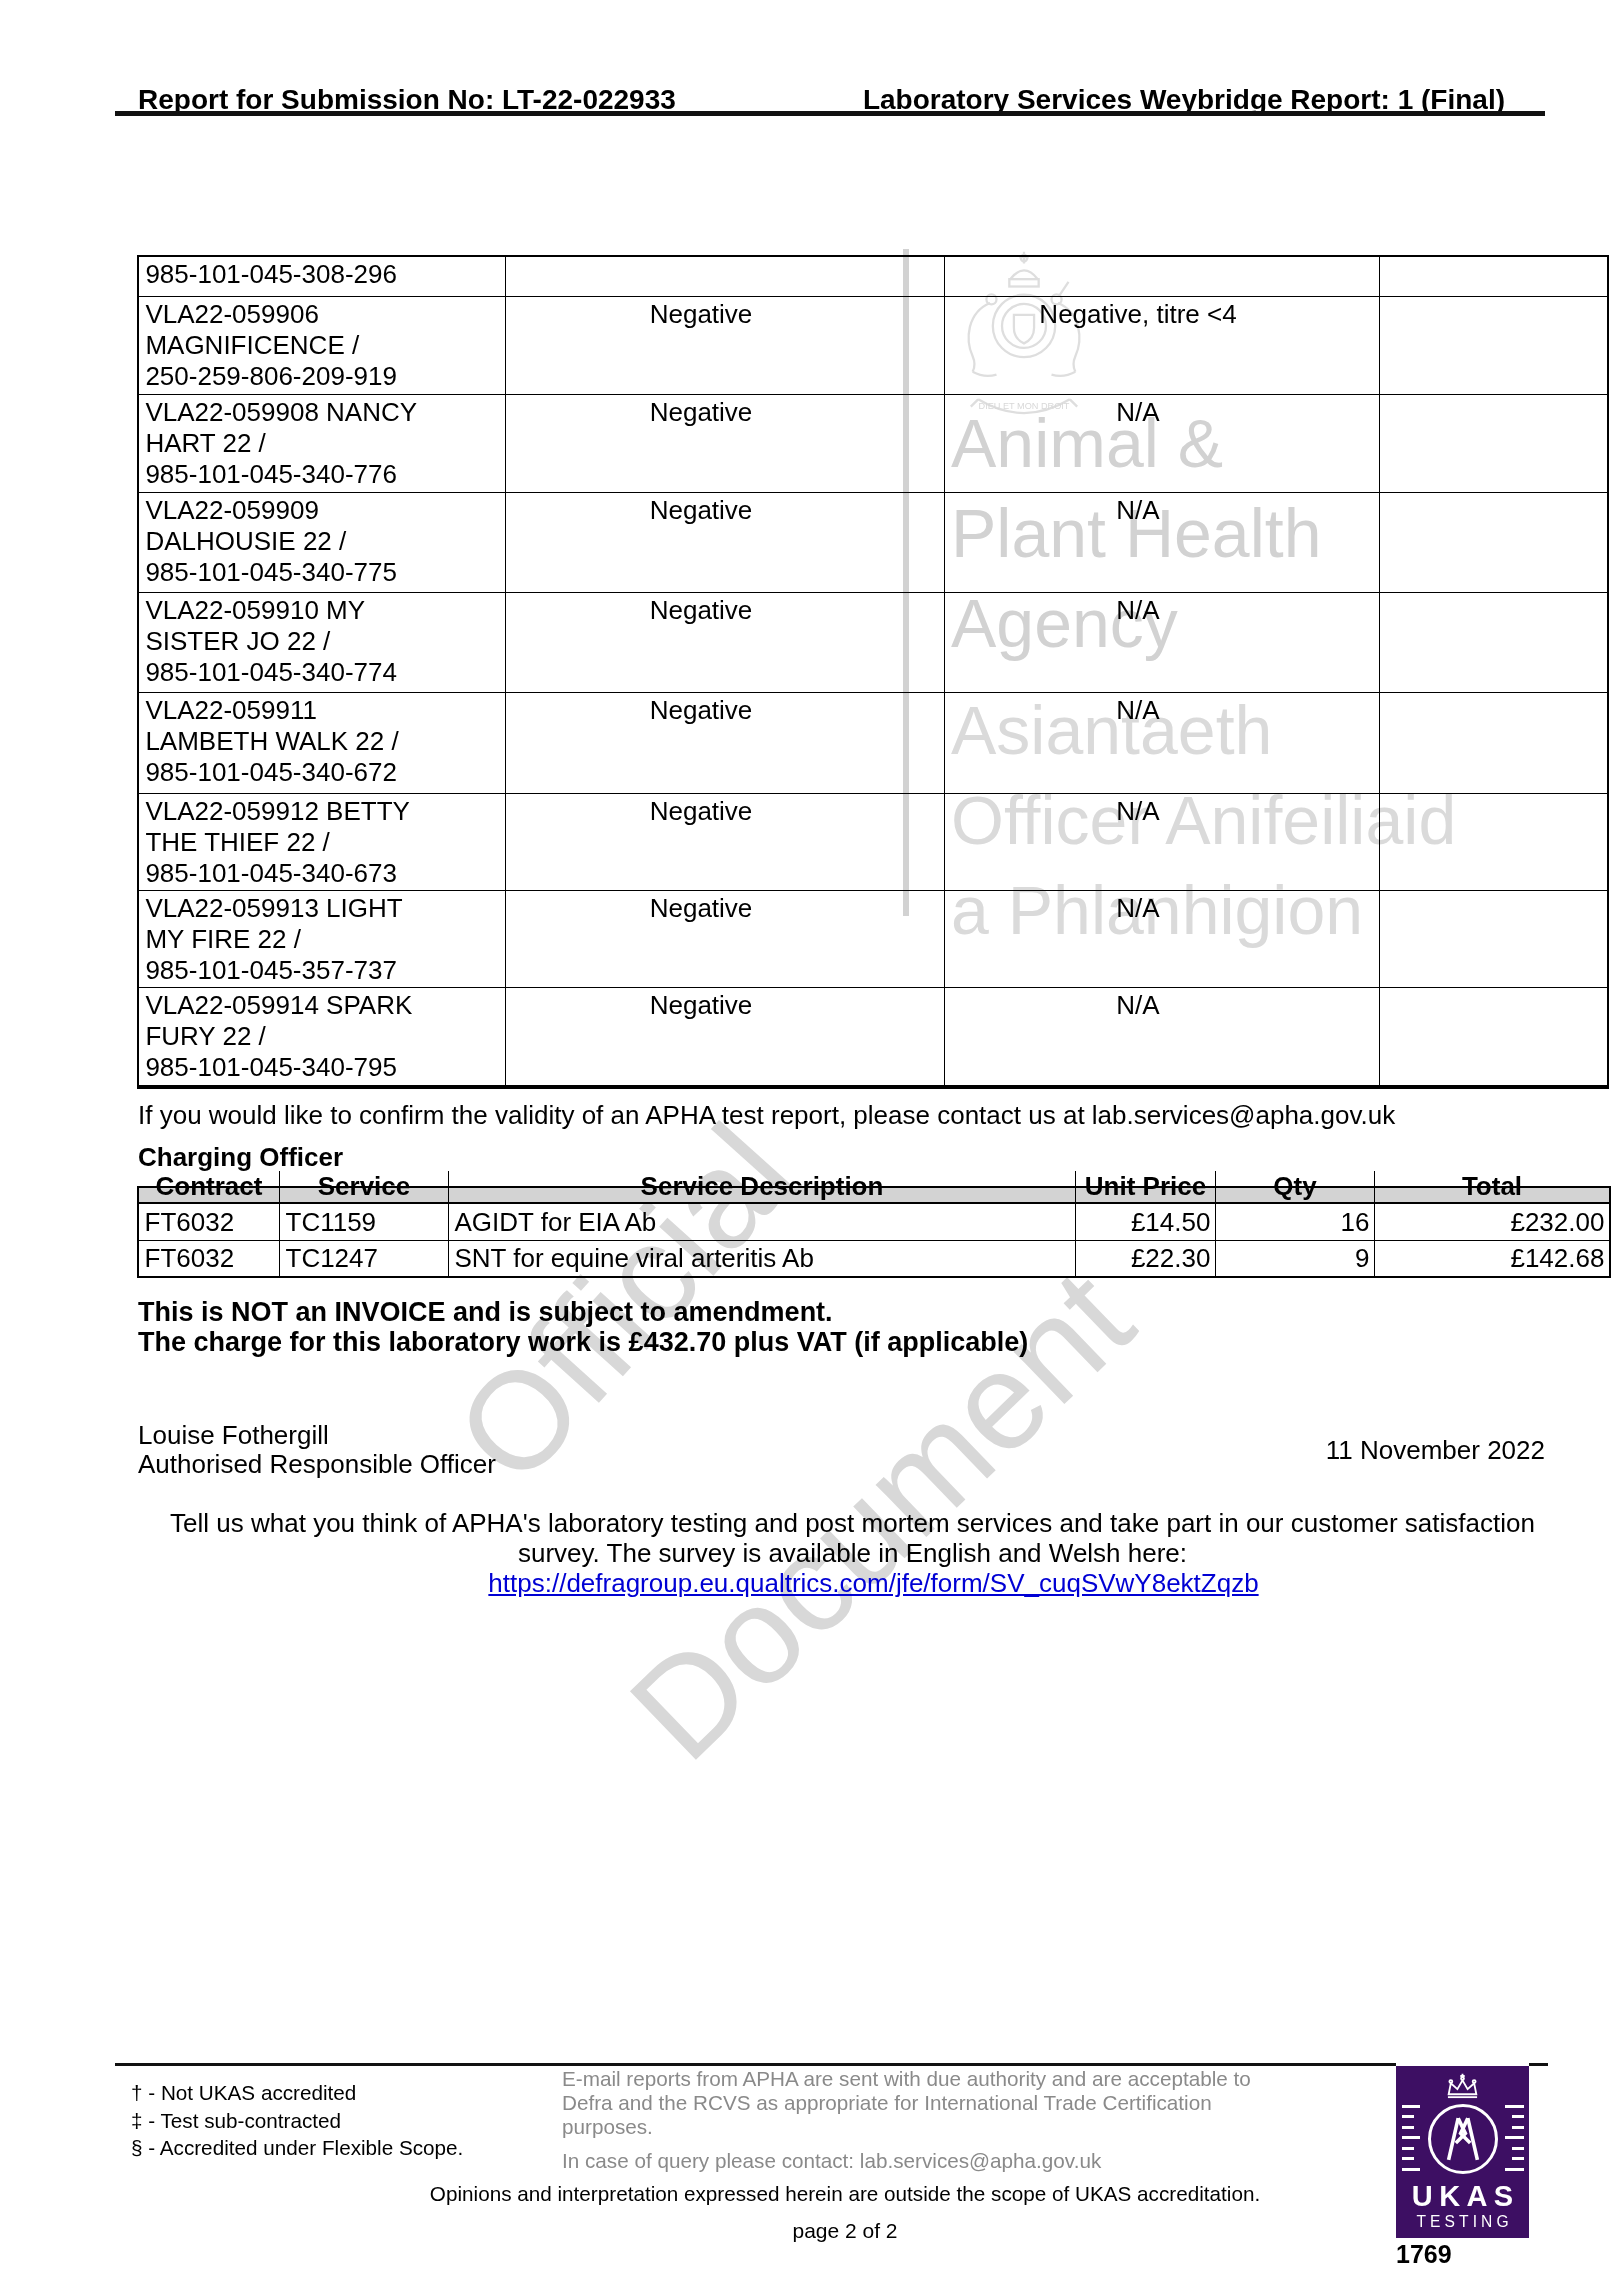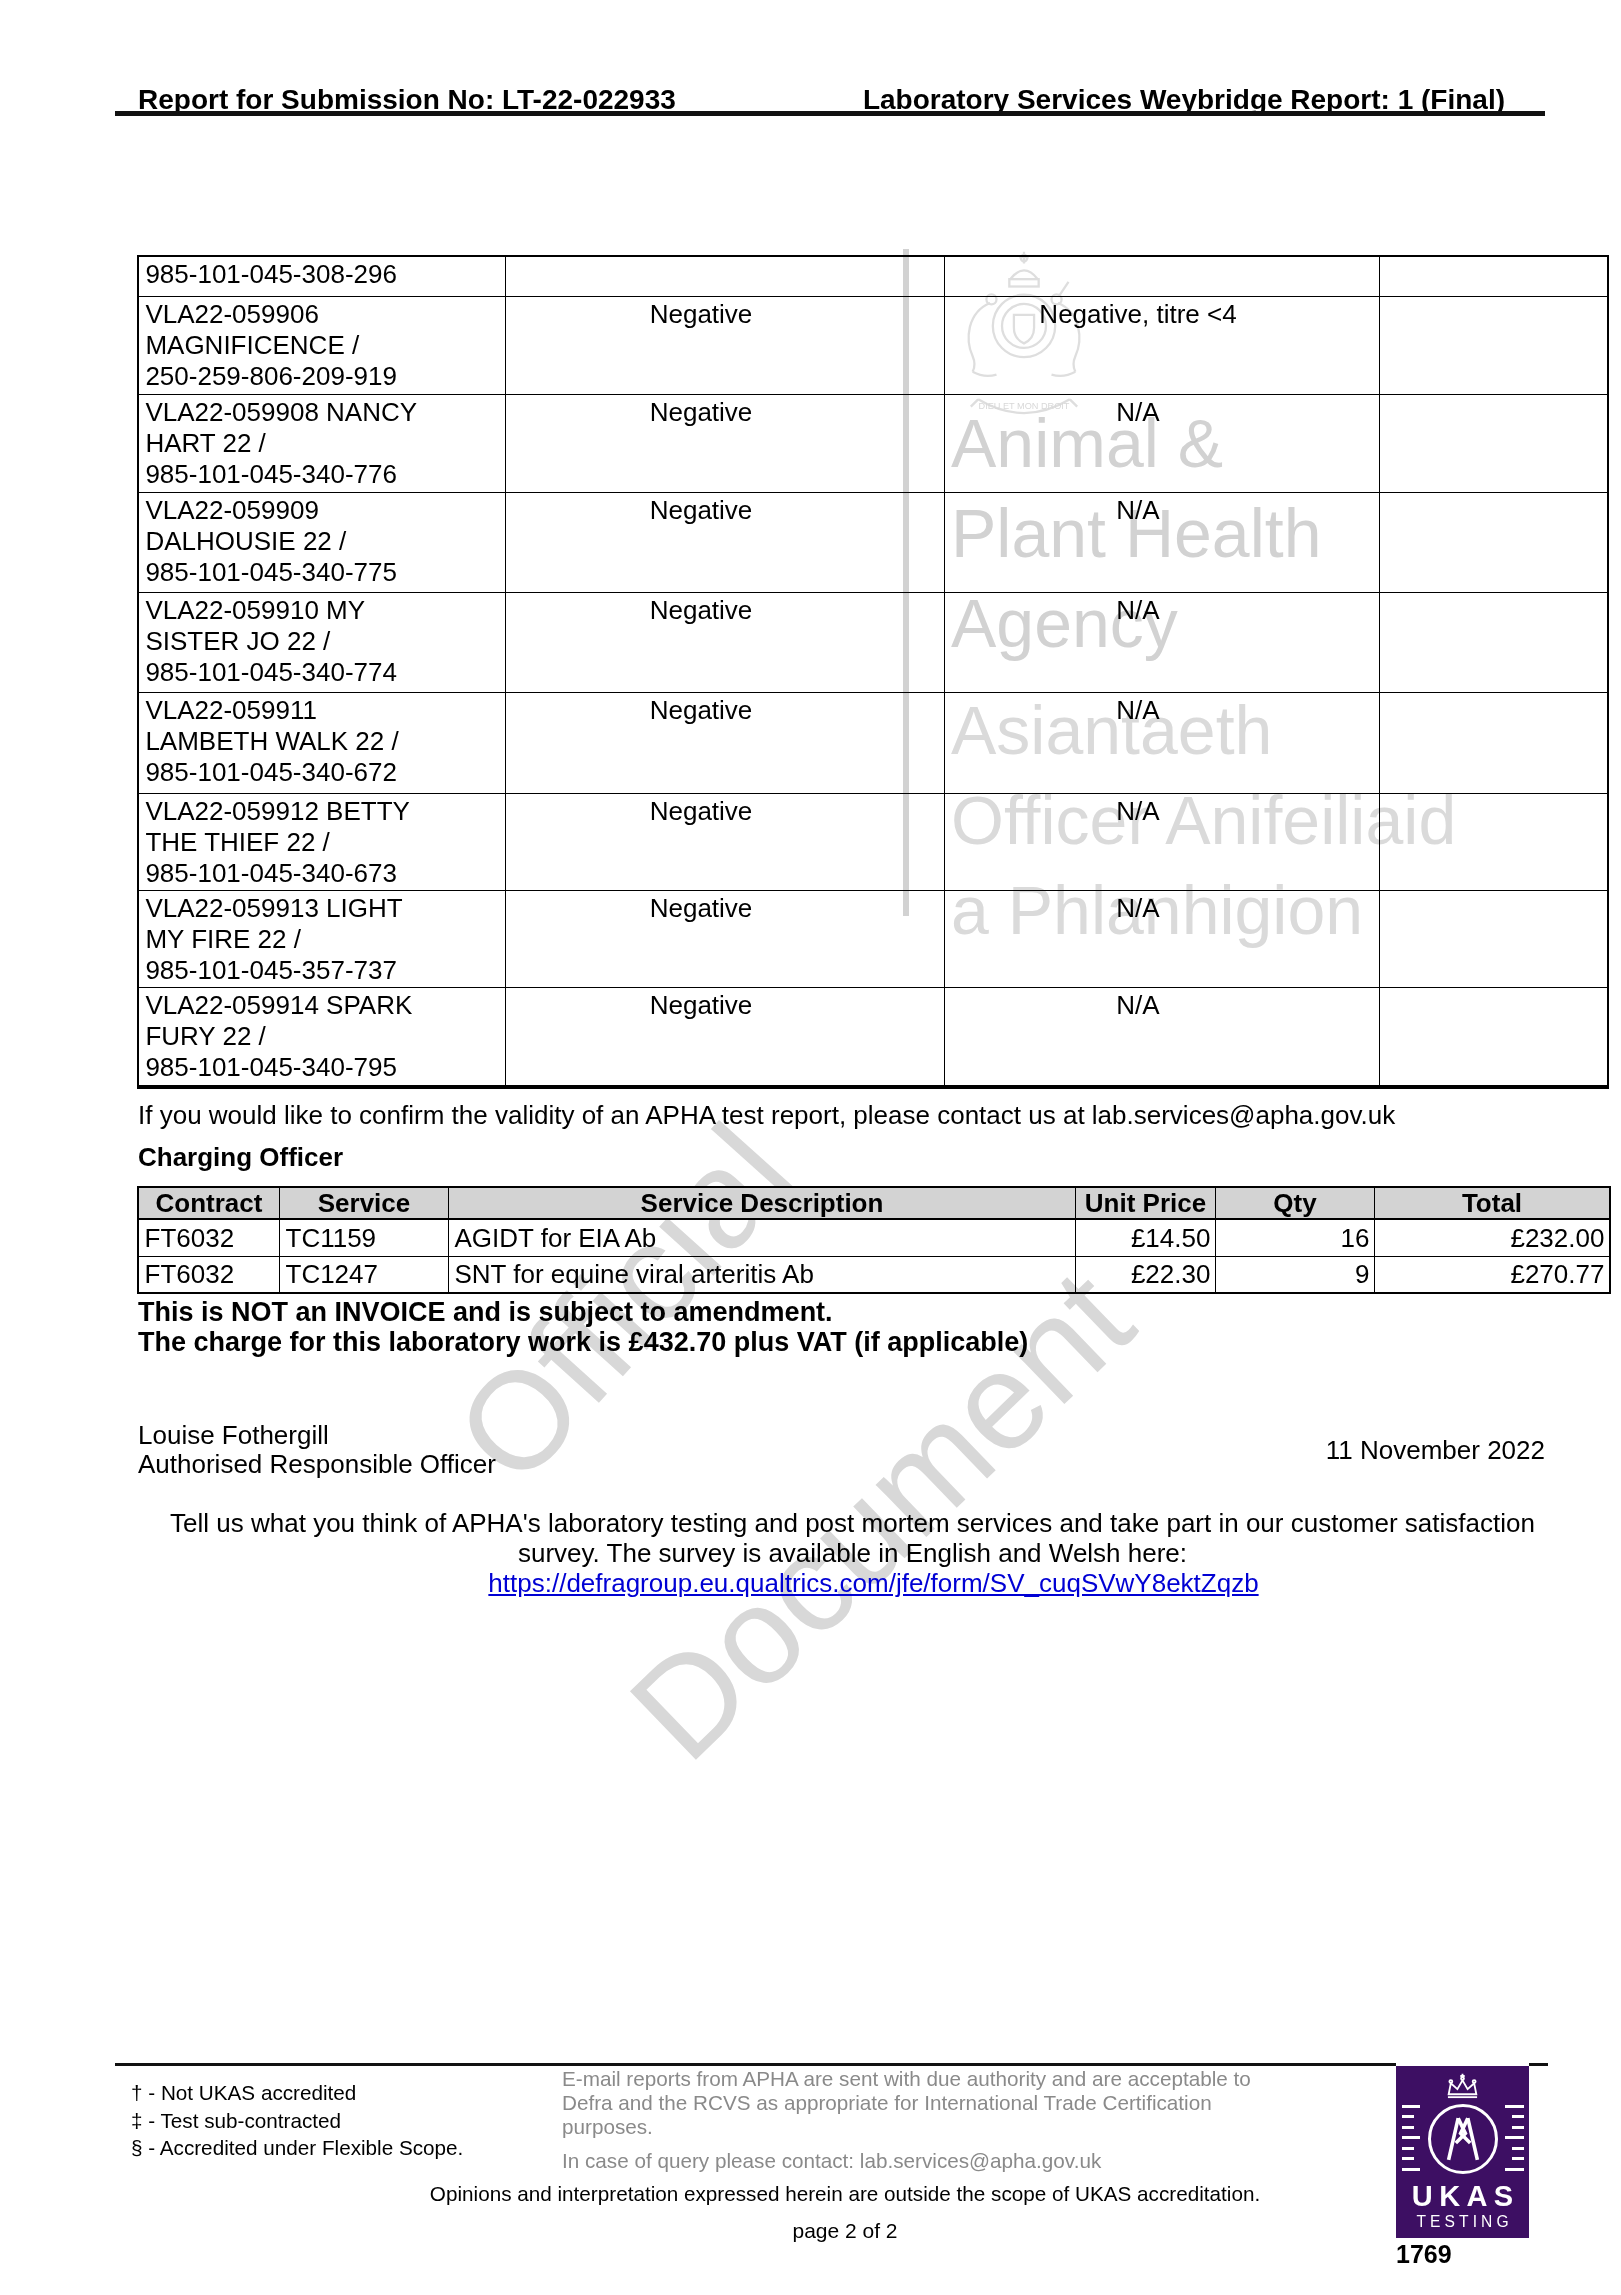--- a/index.html
+++ b/index.html
@@ -37,21 +37,21 @@
       padding-top:1.8px;white-space:pre-line;overflow:hidden;}
   .tc1{width:318px;border-left:none;padding-left:6.4px;}
   .tc2{width:391px;text-align:center;}
   .tc3{width:387px;text-align:center;}
   .tc4{flex:1;}
   
   .validity{left:138px;top:1100px;font-size:26px;}
   .charging-title{left:138px;top:1142px;font-size:26px;font-weight:bold;}
   .charging{left:137px;top:1186px;width:1474px;border:2.8px solid #000;box-sizing:border-box;}
   .crow{display:flex;box-sizing:border-box;}
-  .crow.head{height:32px;background:#d3d3d3;font-weight:bold;border-bottom:2.3px solid #000;}
+  .crow.head{height:16px;background:#d3d3d3;font-weight:bold;border-bottom:2.3px solid #000;align-items:flex-end;}
   .crow.body{height:36px;}
   .crow.body + .crow.body{border-top:1.4px solid #000;}
   .cc{box-sizing:border-box;border-left:1.4px solid #000;font-size:26px;display:flex;align-items:center;overflow:hidden;}
   .cc:first-child{border-left:none;}
   .cc-contract{width:140px;}
   .cc-service{width:169px;}
   .cc-desc{width:627px;}
   .cc-unit{width:140px;}
   .cc-qty{width:159px;}
   .cc-total{flex:1;}
@@ -215,21 +215,21 @@
       <div class="cc cc-unit">£14.50</div>
       <div class="cc cc-qty">16</div>
       <div class="cc cc-total">£232.00</div>
     </div>
     <div class="crow body">
       <div class="cc cc-contract">FT6032</div>
       <div class="cc cc-service">TC1247</div>
       <div class="cc cc-desc">SNT for equine viral arteritis Ab</div>
       <div class="cc cc-unit">£22.30</div>
       <div class="cc cc-qty">9</div>
-      <div class="cc cc-total">£270.77</div>
+      <div class="cc cc-total">£142.68</div>
     </div>
   </div>
 
   <div class="c notice">This is NOT an INVOICE and is subject to amendment.
 The charge for this laboratory work is £432.70 plus VAT (if applicable)</div>
 
   <div class="c signer">Louise Fothergill
 Authorised Responsible Officer</div>
   <div class="c date">11 November 2022</div>
 

